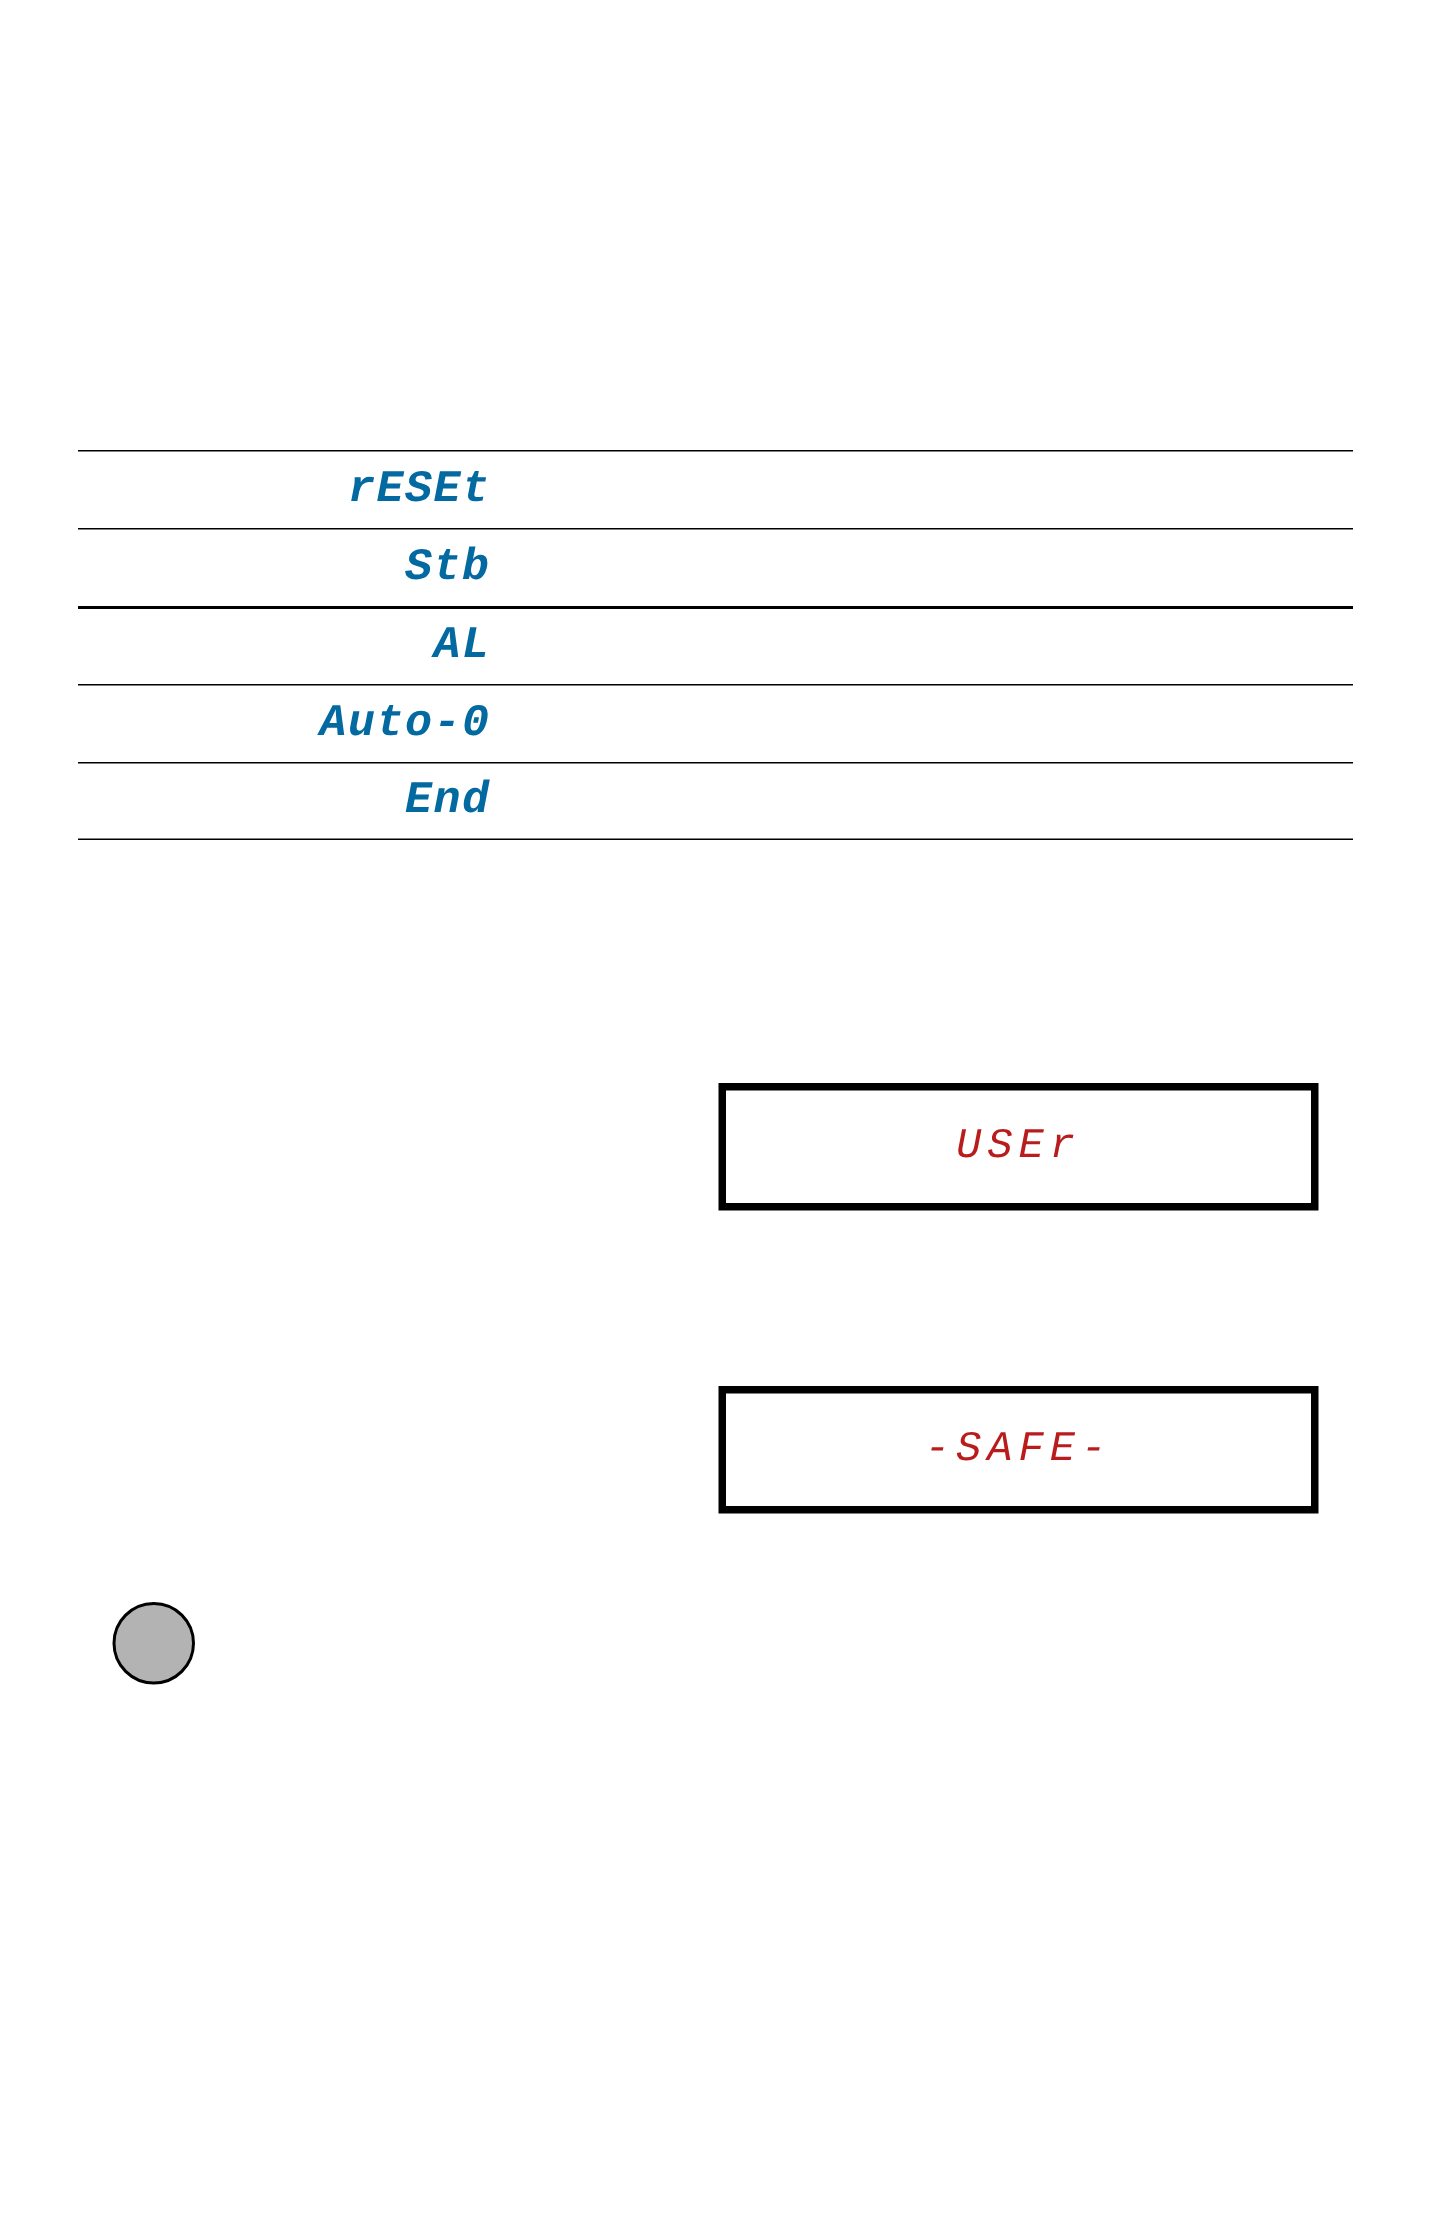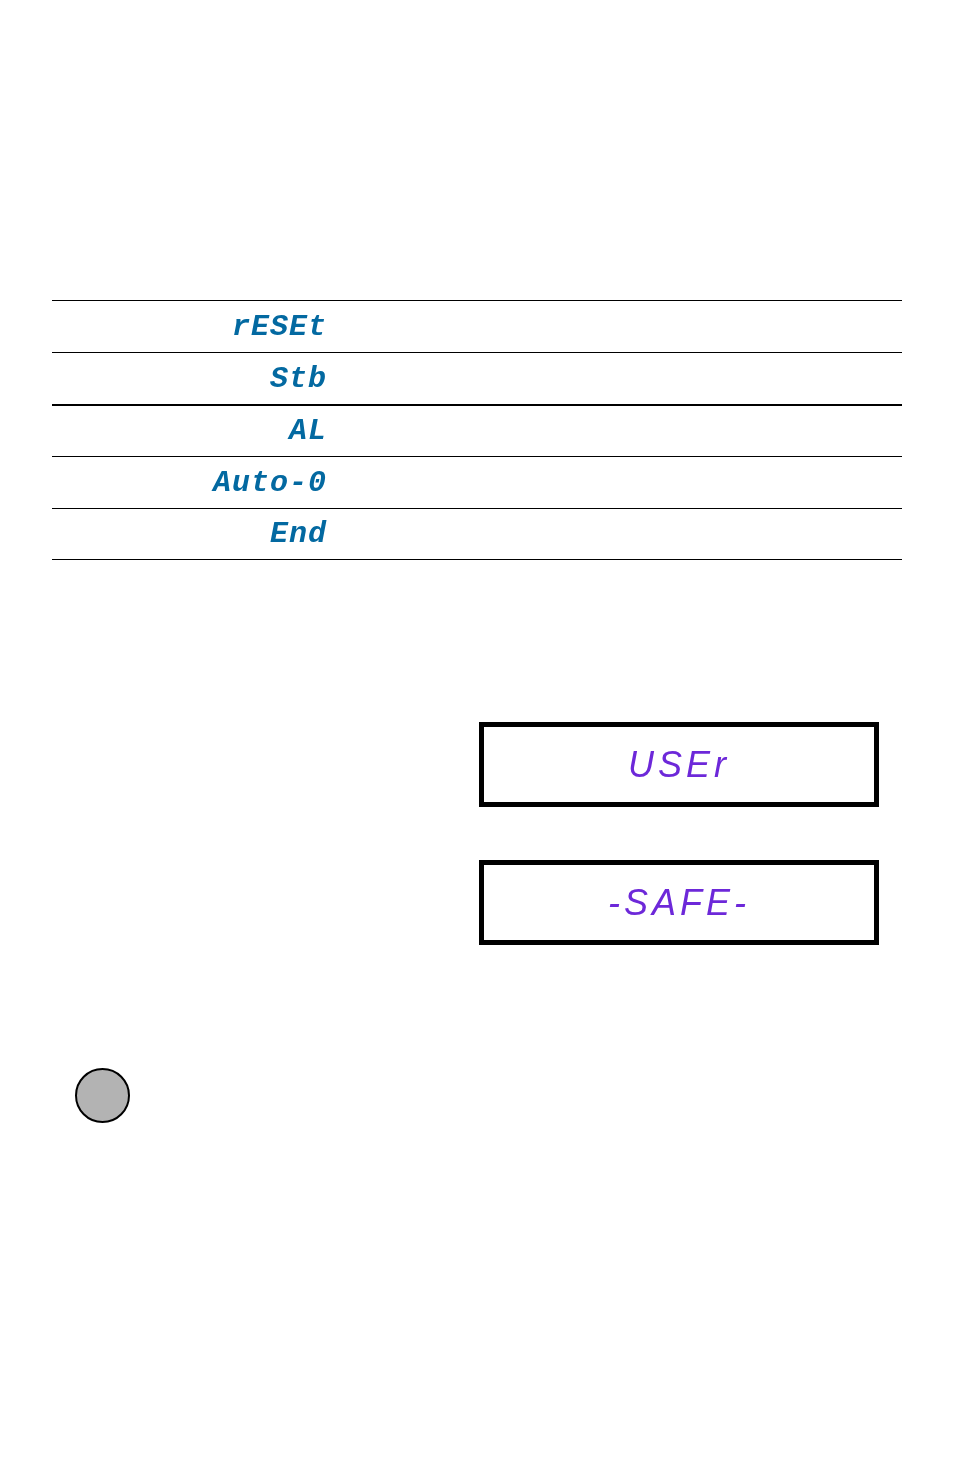--- a/index.html
+++ b/index.html
@@ -49,26 +49,26 @@
     position: absolute;
     right: 75px;
     border: 5px solid #000;
     width: 400px;
     height: 85px;
     display: flex;
     align-items: center;
     justify-content: center;
   }
   .lcd-1 { top: 722px; }
-  .lcd-2 { top: 860px; }
+  .lcd-2 { top: 924px; }
   .lcd-text {
-    font-family: Liberation Sans, sans-serif;
+    font-family: Liberation Mono, monospace;
     font-style: italic;
-    font-size: 36px;
-    color: #6d28d9;
+    font-size: 28px;
+    color: #b91c1c;
     letter-spacing: 4px;
     font-weight: normal;
   }
   .circle {
     position: absolute;
     top: 1068px;
     left: 75px;
     width: 55px;
     height: 55px;
     border-radius: 50%;

